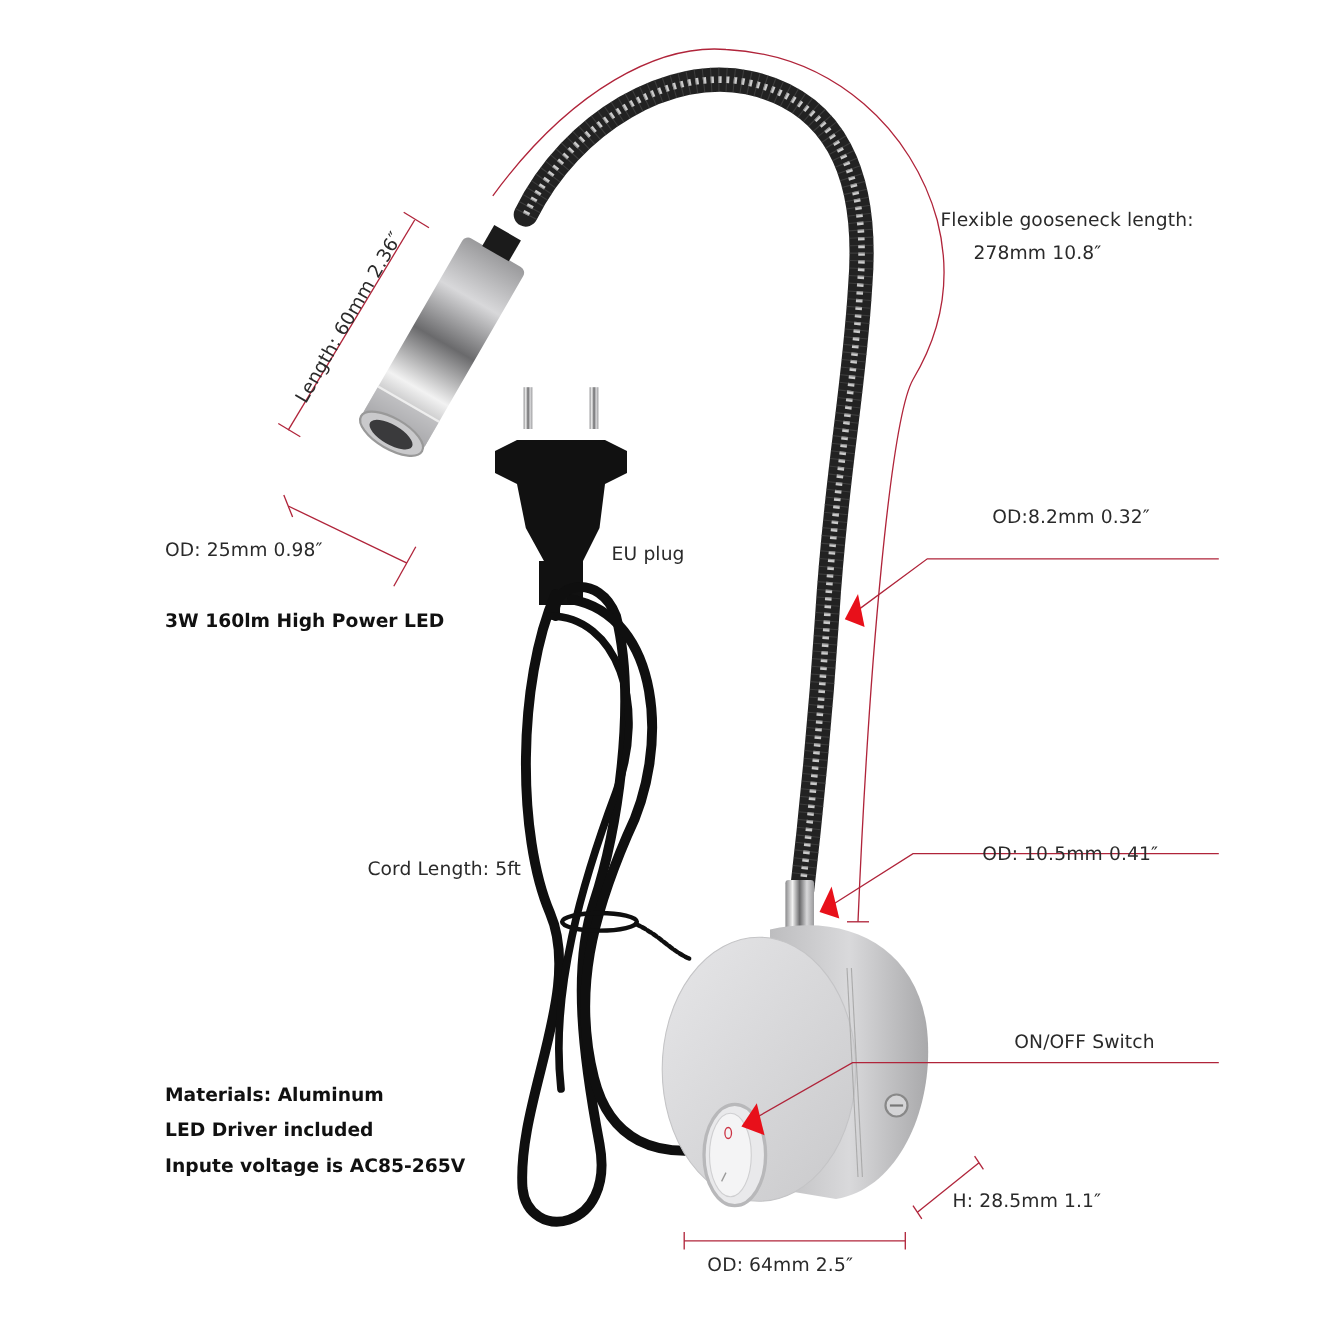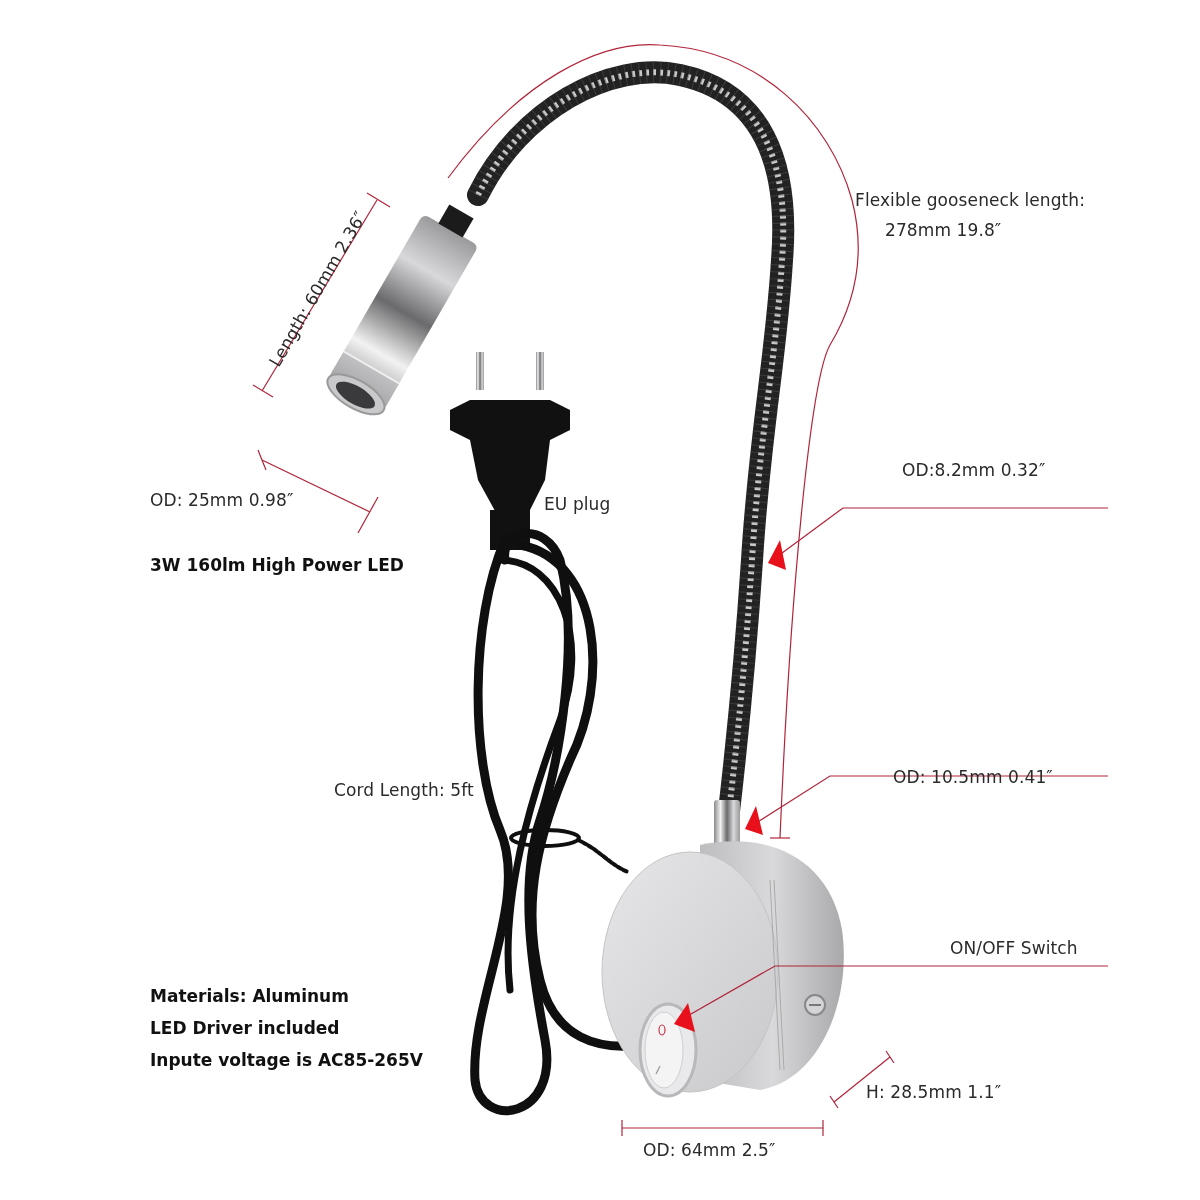--- a/index.html
+++ b/index.html
@@ -117,35 +117,35 @@
     </g>
 
     <g fill="#e8101a">
       <polygon points="768,563 780,540 786,570"></polygon>
       <polygon points="745,829 756,806 763,835"></polygon>
       <polygon points="674,1024 688,1003 695,1032"></polygon>
     </g>
   </svg>
 
   <div class="label" style="left:855px; top:190px;">Flexible gooseneck length:</div>
-  <div class="label" style="left:885px; top:220px;">278mm  19.8″</div>
+  <div class="label" style="left:885px; top:220px;">278mm  10.8″</div>
 
   <div class="label rot" style="left:265px; top:360px; transform:rotate(-60deg);">Length: 60mm 2.36″</div>
 
   <div class="label" style="left:150px; top:490px;">OD: 25mm  0.98″</div>
 
-  <div class="label" style="left:544px; top:494px;">EU plug</div>
+  <div class="label" style="left:556px; top:494px;">EU plug</div>
 
   <div class="label" style="left:902px; top:460px;">OD:8.2mm    0.32″</div>
 
   <div class="label" style="left:893px; top:748px;margin-top:19px;">OD: 10.5mm    0.41″</div>
 
   <div class="label" style="left:334px; top:780px;">Cord Length: 5ft</div>
 
-  <div class="label" style="left:922px; top:938px;margin-left:28px;">ON/OFF Switch</div>
+  <div class="label" style="left:922px; top:938px;">ON/OFF Switch</div>
 
   <div class="label" style="left:866px; top:1082px;">H: 28.5mm  1.1″</div>
 
   <div class="label" style="left:643px; top:1140px;">OD: 64mm   2.5″</div>
 
   <div class="spec" style="left:150px; top:549px;">
     <div>3W 160lm High Power LED</div>
   </div>
 
   <div class="spec" style="left:150px; top:980px;">

